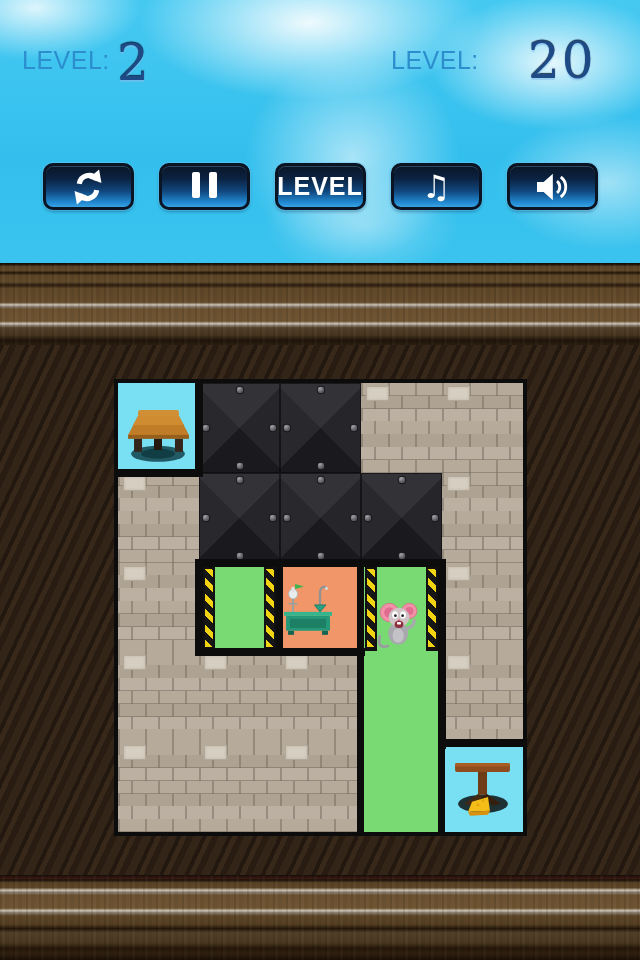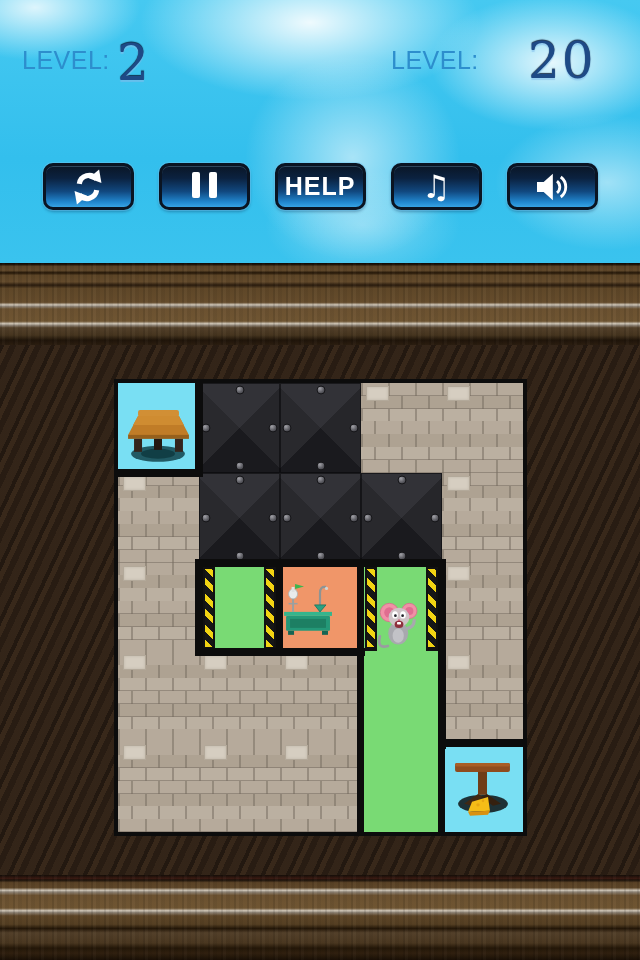--- a/index.html
+++ b/index.html
@@ -98,21 +98,21 @@
         <svg viewBox="0 0 48 48" width="38" height="38">
           <path d="M13 20 A12.5 12.5 0 0 1 35 14" fill="none" stroke="#fff" stroke-width="6.5"></path>
           <polygon points="38,2 41,19 25,13" fill="#fff"></polygon>
           <path d="M35 28 A12.5 12.5 0 0 1 13 34" fill="none" stroke="#fff" stroke-width="6.5"></path>
           <polygon points="10,46 7,29 23,35" fill="#fff"></polygon>
         </svg>
       </button>
       <button class="gbtn">
         <span class="pause-icon"><i></i><i></i></span>
       </button>
-      <button class="gbtn gbtn-help">HELP</button>
+      <button class="gbtn gbtn-help">LEVEL</button>
       <button class="gbtn">
         <span class="note">♫</span>
       </button>
       <button class="gbtn">
         <svg viewBox="0 0 48 40" width="40" height="34">
           <polygon points="6,14 14,14 25,4 25,36 14,26 6,26" fill="#fff"></polygon>
           <path d="M30 13 A9 9 0 0 1 30 27" fill="none" stroke="#fff" stroke-width="3.4"></path>
           <path d="M34.5 8 A15 15 0 0 1 34.5 32" fill="none" stroke="#fff" stroke-width="3.4"></path>
         </svg>
       </button>

